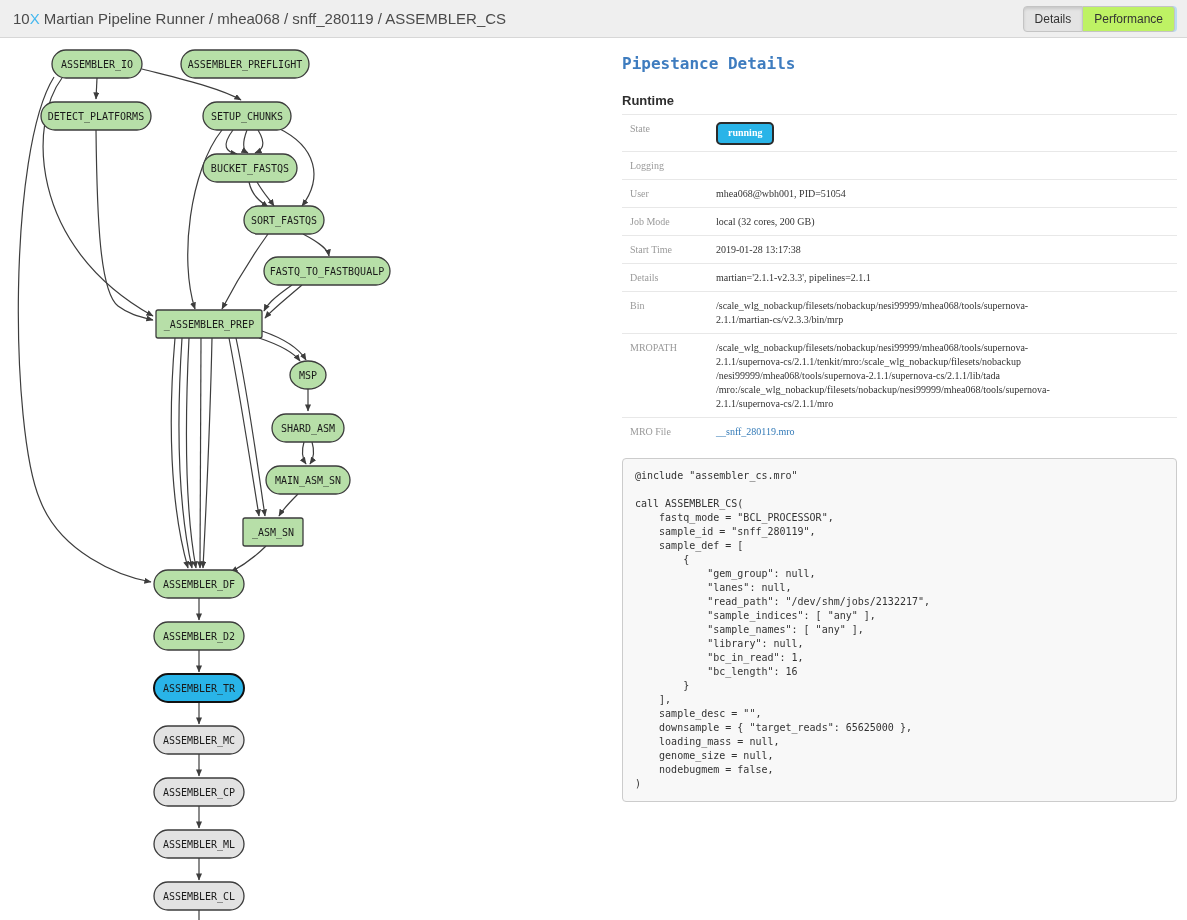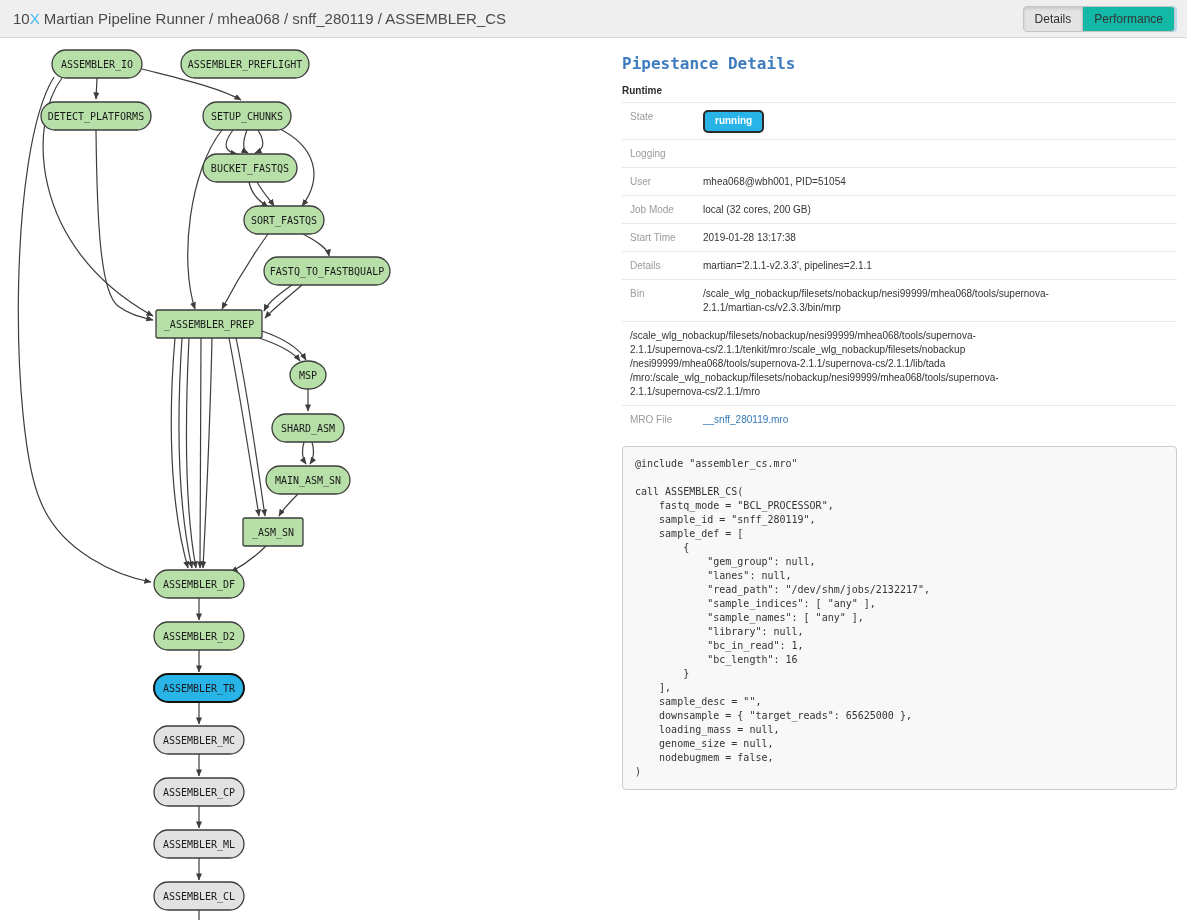--- a/index.html
+++ b/index.html
@@ -5,40 +5,40 @@
   html,body{margin:0;padding:0;background:#fff;width:1187px;height:920px;overflow:hidden;
     font-family:"Liberation Sans",sans-serif;position:relative;}
   
   .topbar{position:absolute;left:0;top:0;width:1187px;height:38px;background:#efefef;
     border-bottom:1px solid #d7d7d7;z-index:5;box-sizing:border-box;}
   .topbar .title{position:absolute;left:13px;top:10px;font-size:15px;color:#4a4a4a;}
   .topbar .brand-x{color:#45b8ef;}
   .btn-sliver{position:absolute;right:10px;top:6px;width:16px;height:26px;background:#b9dcf2;
     border-radius:4px;}
   .btn-group{position:absolute;right:12px;top:6px;display:flex;justify-content:center;}
-  .btn{font-size:12px;color:#333;background:#14b8a6;border:1px solid #c4c4c4;padding:5px 11px;
+  .btn{font-size:12px;color:#333;background:#bef264;border:1px solid #c4c4c4;padding:5px 11px;
     cursor:pointer;font-family:"Liberation Sans",sans-serif;line-height:14px;}
   .btn.active{background:#e4e4e4;box-shadow:inset 0 2px 3px rgba(0,0,0,.12);}
   .btn:first-child{border-radius:4px 0 0 4px;}
   .btn:last-child{border-radius:0 4px 4px 0;border-left:none;}
   
   #graph-svg{position:absolute;left:0;top:0;z-index:1;}
   #graph-svg .edge{fill:none;stroke:#3d3d3d;stroke-width:1.2;}
   #graph-svg .node-shape{stroke:#3c3c3c;stroke-width:1.3;}
   #graph-svg .node-shape.running{stroke:#111;stroke-width:2;}
   #graph-svg text{font-family:"DejaVu Sans Mono",monospace;font-size:10px;fill:#1a1a1a;}
   
   .panel{position:absolute;left:622px;top:46px;width:555px;z-index:2;}
   .panel h1{margin:8px 0 10px 0;font-family:"DejaVu Sans Mono",monospace;font-weight:bold;
     font-size:16px;color:#3e7cbf;}
-  .panel h2{margin:12px 0 6px 0;font-size:10px;color:#2e2e2e;font-weight:bold;}
+  .panel h2{margin:20px 0 6px 0;font-size:13px;color:#2e2e2e;font-weight:bold;}
   .trow{display:flex;border-top:1px solid #e8e8e8;padding:7px 0 6px 8px;
-    font-family:Liberation Sans, sans-serif;font-size:10px;line-height:14px;}
+    font-family:Liberation Serif, serif;font-size:10px;line-height:14px;}
   .tlabel{width:73px;flex:none;color:#9a9a9a;}
-  .tvalue{color:#333;white-space:pre-wrap;word-break:break-all;}
+  .tvalue{color:#333;white-space:pre-wrap;word-break:break-all;margin-left:13px;}
   .badge{display:inline-block;background:#29b4e8;color:#fff;border:2px solid #2b2b2b;
     border-radius:5px;padding:2px 10px 3px 10px;font-weight:bold;font-size:10px;}
   .tlink{color:#337ab7;text-decoration:none;margin-right:15px;}
   .codeblock{margin:13px 0 0 0;background:#f8f8f8;border:1px solid #ccc;border-radius:4px;
     padding:10px 12px;font-family:"DejaVu Sans Mono",monospace;font-size:10px;line-height:14px;
     color:#333;white-space:pre;overflow:hidden;}
 </style>
 </head>
 <body>
 
@@ -200,20 +200,21 @@
         <div class="tvalue">martian='2.1.1-v2.3.3', pipelines=2.1.1</div>
       </div>
     </div>
   <div id="paths-table">
       <div class="trow">
         <div class="tlabel">Bin</div>
         <div class="tvalue">/scale_wlg_nobackup/filesets/nobackup/nesi99999/mhea068/tools/supernova-
 2.1.1/martian-cs/v2.3.3/bin/mrp</div>
       </div>
       <div class="trow">
+        <div class="tlabel">MROPATH</div>
         <div class="tvalue">/scale_wlg_nobackup/filesets/nobackup/nesi99999/mhea068/tools/supernova-
 2.1.1/supernova-cs/2.1.1/tenkit/mro:/scale_wlg_nobackup/filesets/nobackup
 /nesi99999/mhea068/tools/supernova-2.1.1/supernova-cs/2.1.1/lib/tada
 /mro:/scale_wlg_nobackup/filesets/nobackup/nesi99999/mhea068/tools/supernova-
 2.1.1/supernova-cs/2.1.1/mro</div>
       </div>
       <div class="trow">
         <div class="tlabel">MRO File</div>
         <div class="tvalue"><a class="tlink" href="#">__snff_280119.mro</a></div>
       </div>

